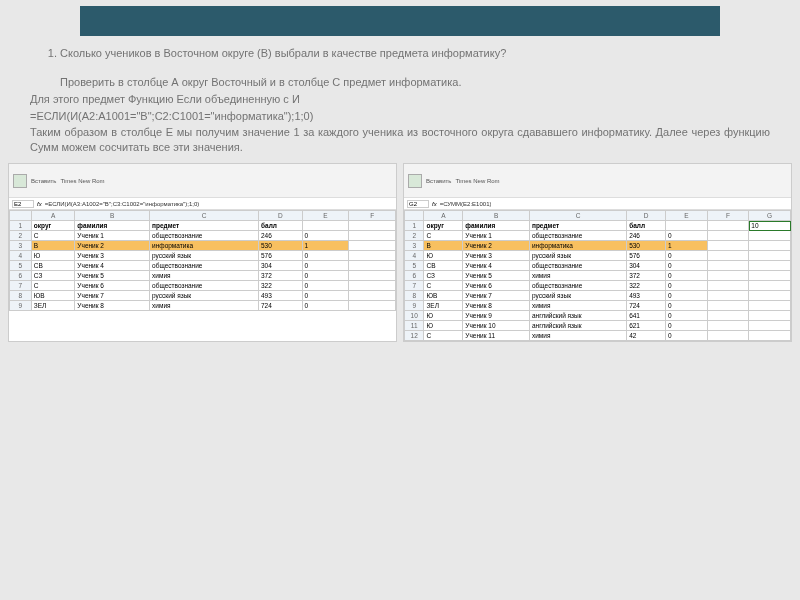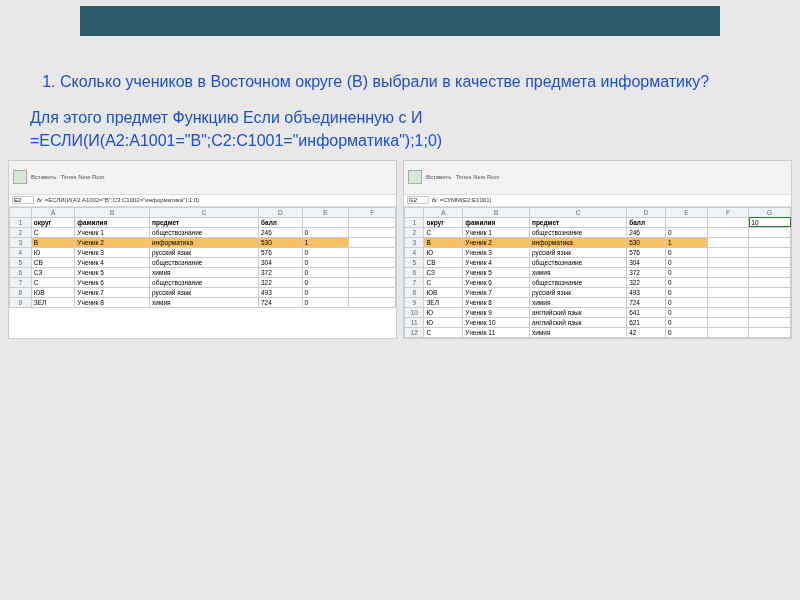--- a/index.html
+++ b/index.html
@@ -1,18 +1,18 @@
 <!DOCTYPE html>
 <html><head>
 <meta charset="utf-8">
 <style>
   * { box-sizing: border-box; margin: 0; padding: 0; }
   body { width: 800px; height: 600px; background: #e8e8e8; font-family: Arial, sans-serif; overflow: hidden; }
   .topbar { margin: 6px 80px 0 80px; height: 30px; background: #2c5a6b; }
-  .content { padding: 10px 30px 6px 30px; font-size: 16px; line-height: 1.35; color: #1d4ed8; margin-top: 25px; }
+  .content { padding: 10px 30px 6px 30px; font-size: 11px; line-height: 1.35; color: #737373; }
   .content ol { padding-left: 30px; margin-bottom: 14px; }
   .content ol li { text-align: justify; }
   .para { margin-bottom: 2px; text-align: justify; }
   .indent { padding-left: 30px; }
   .screenshots { display: flex; gap: 6px; padding: 0 8px; }
   .shot { flex: 1; background: #fff; border: 1px solid #ccc; font-size: 7px; }
   .ribbon { height: 34px; background: #f3f3f3; border-bottom: 1px solid #ddd; display:flex; align-items:center; padding:2px 4px; gap:4px;}
   .ribbon .chip { width:14px; height:14px; background:#d8e8d8; border:1px solid #aaa;}
   .ribbon .txt { font-size:6px; color:#555;}
   .fxbar { display:flex; align-items:center; border-bottom:1px solid #ddd; padding:1px 3px; gap:3px; height:12px;}
@@ -33,22 +33,24 @@
 <body>
 
 <div class="topbar"></div>
 
 <div class="content">
   <ol>
     <li>
       <span>Сколько учеников в Восточном округе (В) выбрали в качестве предмета информатику?</span>
     </li>
   </ol>
+  <p class="para indent">Проверить в столбце А округ Восточный и в столбце С предмет информатика.</p>
   <p class="para">Для этого предмет Функцию Если  объединенную с И</p>
   <p class="para">=ЕСЛИ(И(A2:A1001="В";C2:C1001="информатика");1;0)</p>
+  <p class="para">Таким образом в столбце Е мы получим значение 1 за каждого ученика из восточного округа сдававшего информатику. Далее через функцию Сумм можем сосчитать все эти значения.</p>
 </div>
 
 <div class="screenshots">
 
   <div class="shot">
     <div class="ribbon">
       <div class="chip"></div>
       <span class="txt">Вставить</span>
       <span class="txt">Times New Rom</span>
     </div>

